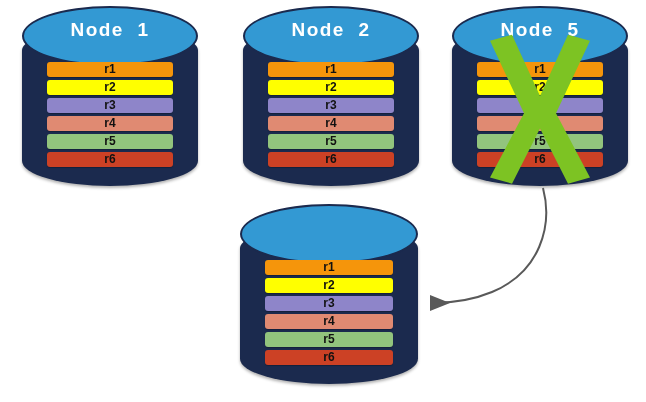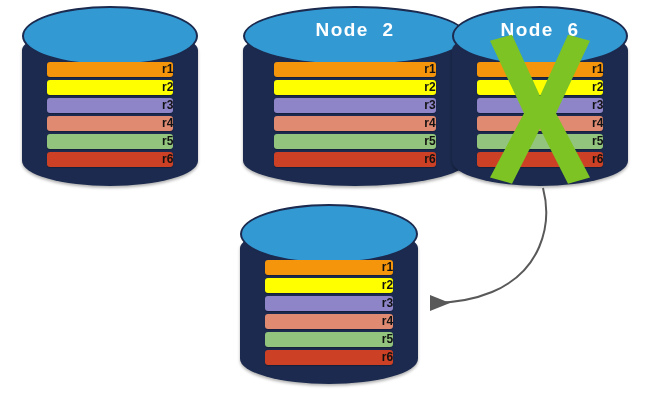--- a/index.html
+++ b/index.html
@@ -81,21 +81,21 @@
     position: relative;
     box-shadow: 0 1px 1px rgba(0,0,0,0.25);
   }
 
   .row-label {
     position: absolute;
     left: 0; top: 0;
     width: 100%;
     height: 29px;
     line-height: 15px;
-    text-align: right;
+    text-align: center;
     font-size: 12px;
     font-weight: bold;
     color: #111111;
     font-family: "Liberation Sans", sans-serif;
   }
 
   .cross-overlay {
     position: absolute;
     left: 0; top: 0;
     width: 100%;
@@ -114,43 +114,44 @@
   }
 </style>
 </head>
 <body>
 
 <div id="diagram-canvas">
 
   <div class="node" id="node-1" style="left:22px; top:6px; width:176px; height:180px;">
     <div class="cyl-body"></div>
     <div class="cyl-top"></div>
-    <div class="rows">
-      <div class="row-band" style="background:#F5950B">
-        <span class="row-label">r1</span>
-      </div>
-      <div class="row-band" style="background:#FFFF00">
-        <span class="row-label">r2</span>
-      </div>
-      <div class="row-band" style="background:#8E85C9">
-        <span class="row-label">r3</span>
-      </div>
-      <div class="row-band" style="background:#E08A72">
-        <span class="row-label">r4</span>
-      </div>
-      <div class="row-band" style="background:#92C47D">
-        <span class="row-label">r5</span>
-      </div>
-      <div class="row-band" style="background:#CC4125">
-        <span class="row-label">r6</span>
-      </div>
-    </div>
-  </div>
-
-  <div class="node" id="node-2" style="left:243px; top:6px; width:176px; height:180px;padding-left:48px;">
+    <div class="cyl-title">Node  1</div>
+    <div class="rows">
+      <div class="row-band" style="background:#F5950B">
+        <span class="row-label">r1</span>
+      </div>
+      <div class="row-band" style="background:#FFFF00">
+        <span class="row-label">r2</span>
+      </div>
+      <div class="row-band" style="background:#8E85C9">
+        <span class="row-label">r3</span>
+      </div>
+      <div class="row-band" style="background:#E08A72">
+        <span class="row-label">r4</span>
+      </div>
+      <div class="row-band" style="background:#92C47D">
+        <span class="row-label">r5</span>
+      </div>
+      <div class="row-band" style="background:#CC4125">
+        <span class="row-label">r6</span>
+      </div>
+    </div>
+  </div>
+
+  <div class="node" id="node-2" style="left:243px; top:6px; width:176px; height:180px;">
     <div class="cyl-body"></div>
     <div class="cyl-top"></div>
     <div class="cyl-title">Node  2</div>
     <div class="rows">
       <div class="row-band" style="background:#F5950B">
         <span class="row-label">r1</span>
       </div>
       <div class="row-band" style="background:#FFFF00">
         <span class="row-label">r2</span>
       </div>
@@ -165,21 +166,21 @@
       </div>
       <div class="row-band" style="background:#CC4125">
         <span class="row-label">r6</span>
       </div>
     </div>
   </div>
 
   <div class="node" id="node-3" style="left:452px; top:6px; width:176px; height:180px;">
     <div class="cyl-body"></div>
     <div class="cyl-top"></div>
-    <div class="cyl-title">Node  6</div>
+    <div class="cyl-title">Node  5</div>
     <div class="rows">
       <div class="row-band" style="background:#F5950B">
         <span class="row-label">r1</span>
       </div>
       <div class="row-band" style="background:#FFFF00">
         <span class="row-label">r2</span>
       </div>
       <div class="row-band" style="background:#8E85C9">
         <span class="row-label">r3</span>
       </div>

